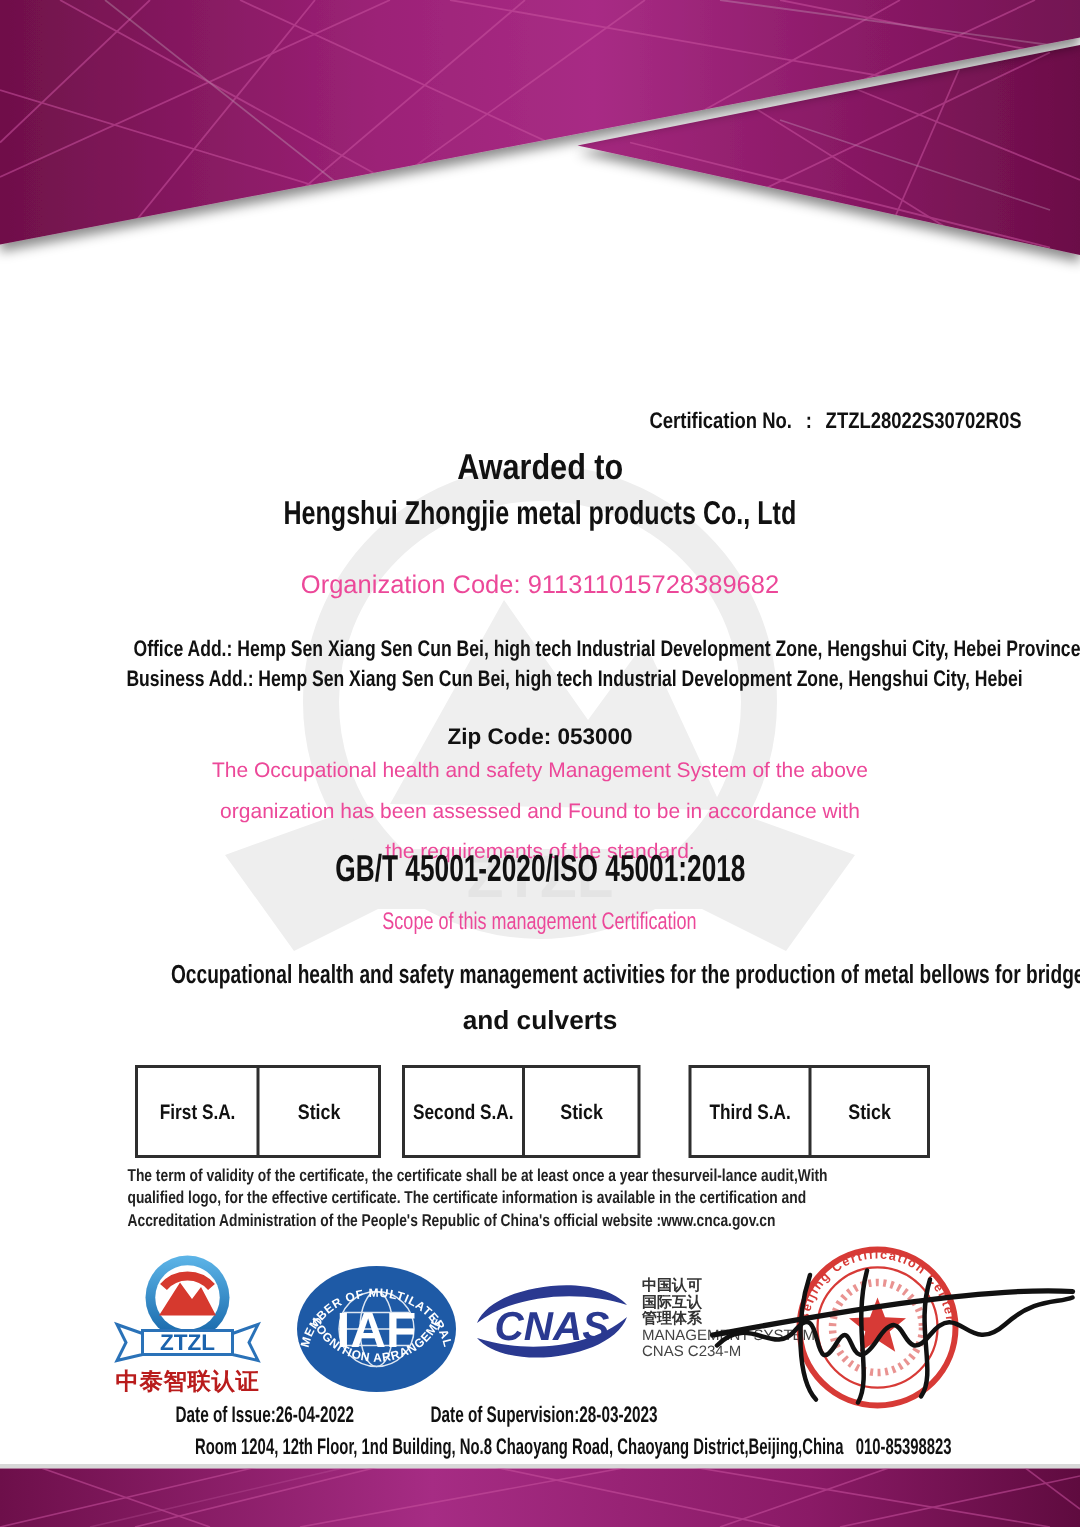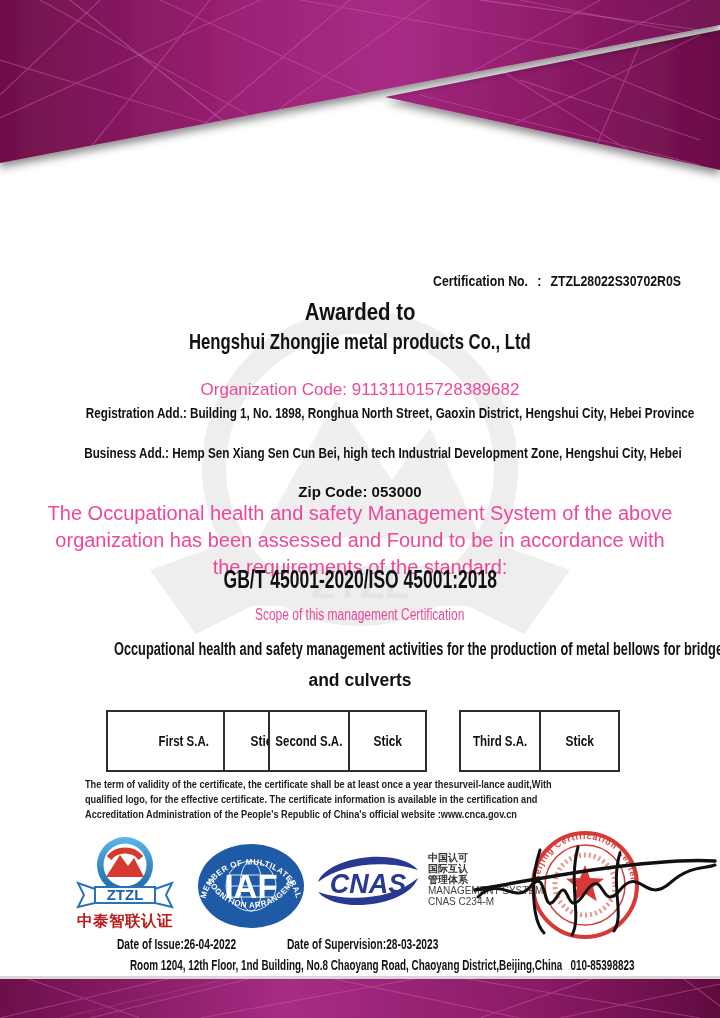--- a/index.html
+++ b/index.html
@@ -106,52 +106,52 @@
   <div class="center-line" style="top:300px;">
     <span class="sx b" style="transform:scaleX(0.85); font-size:24px;">Awarded to</span>
   </div>
   <div class="center-line" style="top:331px;">
     <span class="sx b" style="transform:scaleX(0.76); font-size:22px;">Hengshui Zhongjie metal products Co., Ltd</span>
   </div>
 
   <div class="center-line gray" style="top:381px; font-size:17px;">
     <span class="sx">Organization Code: 911311015728389682</span>
   </div>
-  <div class="center-line addr" style="top:403px;">
-    <span class="sx" style="transform:scaleX(0.78);">Registration Add.: Building 1, No. 1898, Ronghua North Street, Gaoxin District, Hengshui City, Hebei Province</span>
+  <div class="center-line addr" style="top:423px;">
+    <span class="sx" style="transform:scaleX(0.78);">Office Add.: Hemp Sen Xiang Sen Cun Bei, high tech Industrial Development Zone, Hengshui City, Hebei Province</span>
   </div>
   <div class="center-line addr" style="top:443px;">
     <span class="sx" style="transform:scaleX(0.78);">Business Add.: Hemp Sen Xiang Sen Cun Bei, high tech Industrial Development Zone, Hengshui City, Hebei</span>
   </div>
   <div class="center-line addr" style="top:482px;">
     <span class="sx">Zip Code: 053000</span>
   </div>
 
-  <div class="center-line gray" style="top:500px; font-size:20px; line-height:27px;">
+  <div class="center-line gray" style="top:500px; font-size:14px; line-height:27px;">
     <span>The Occupational health and safety Management System of the above</span><br>
     <span>organization has been assessed and Found to be in accordance with</span><br>
     <span>the requirements of the standard:</span>
   </div>
 
   <div class="center-line" style="top:567px;">
     <span class="sx b" style="transform:scaleX(0.7); font-size:25px;">GB/T 45001-2020/ISO 45001:2018</span>
   </div>
 
   <div class="center-line gray" style="top:607px; font-size:16px;">
     <span class="sx" style="transform:scaleX(0.75);">Scope of this management Certification</span>
   </div>
   <div class="center-line b" style="top:641px; font-size:17.5px;">
     <span class="sx" style="transform:scaleX(0.73);">Occupational health and safety management activities for the production of metal bellows for bridges</span>
   </div>
   <div class="center-line b" style="top:672px; font-size:17.5px;">
     <span class="sx">and culverts</span>
   </div>
 
   <div>
-    <div class="audit-box" style="left:106px; width:160px;padding-left:36px;">
+    <div class="audit-box" style="left:90px; width:160px;">
       <div class="audit-cell first">
           <span class="sx" style="transform:scaleX(0.82);">First S.A.</span>
         </div>
       <div class="audit-cell">
           <span class="sx" style="transform:scaleX(0.85);">Stick</span>
         </div>
     </div>
     <div class="audit-box" style="left:268px; width:155px;">
       <div class="audit-cell first">
           <span class="sx" style="transform:scaleX(0.82);">Second S.A.</span>

